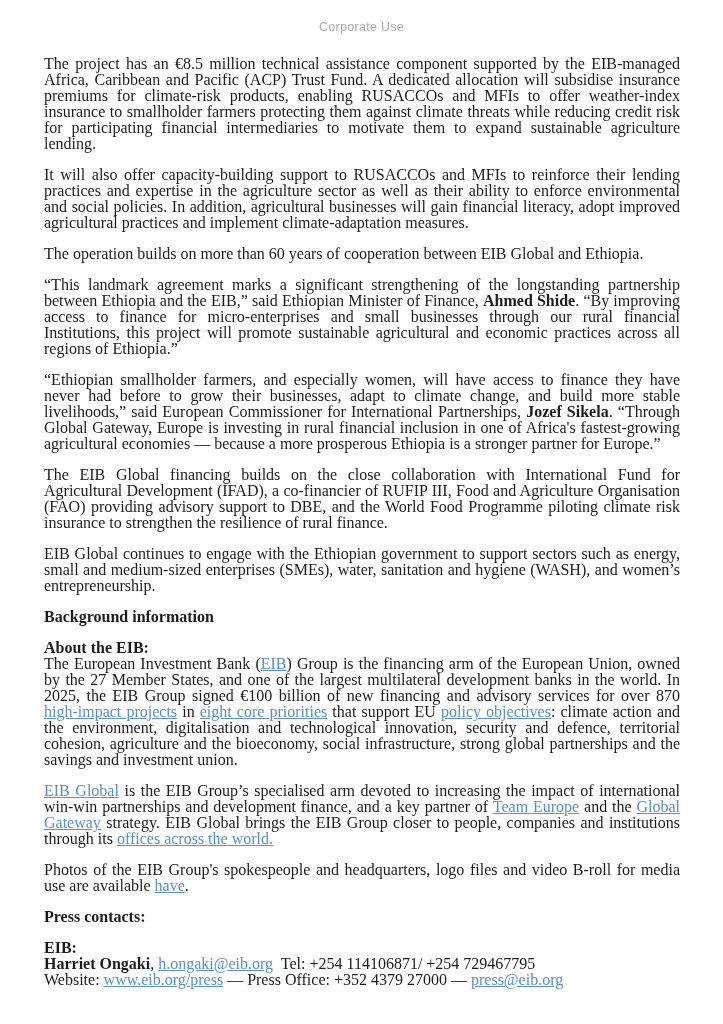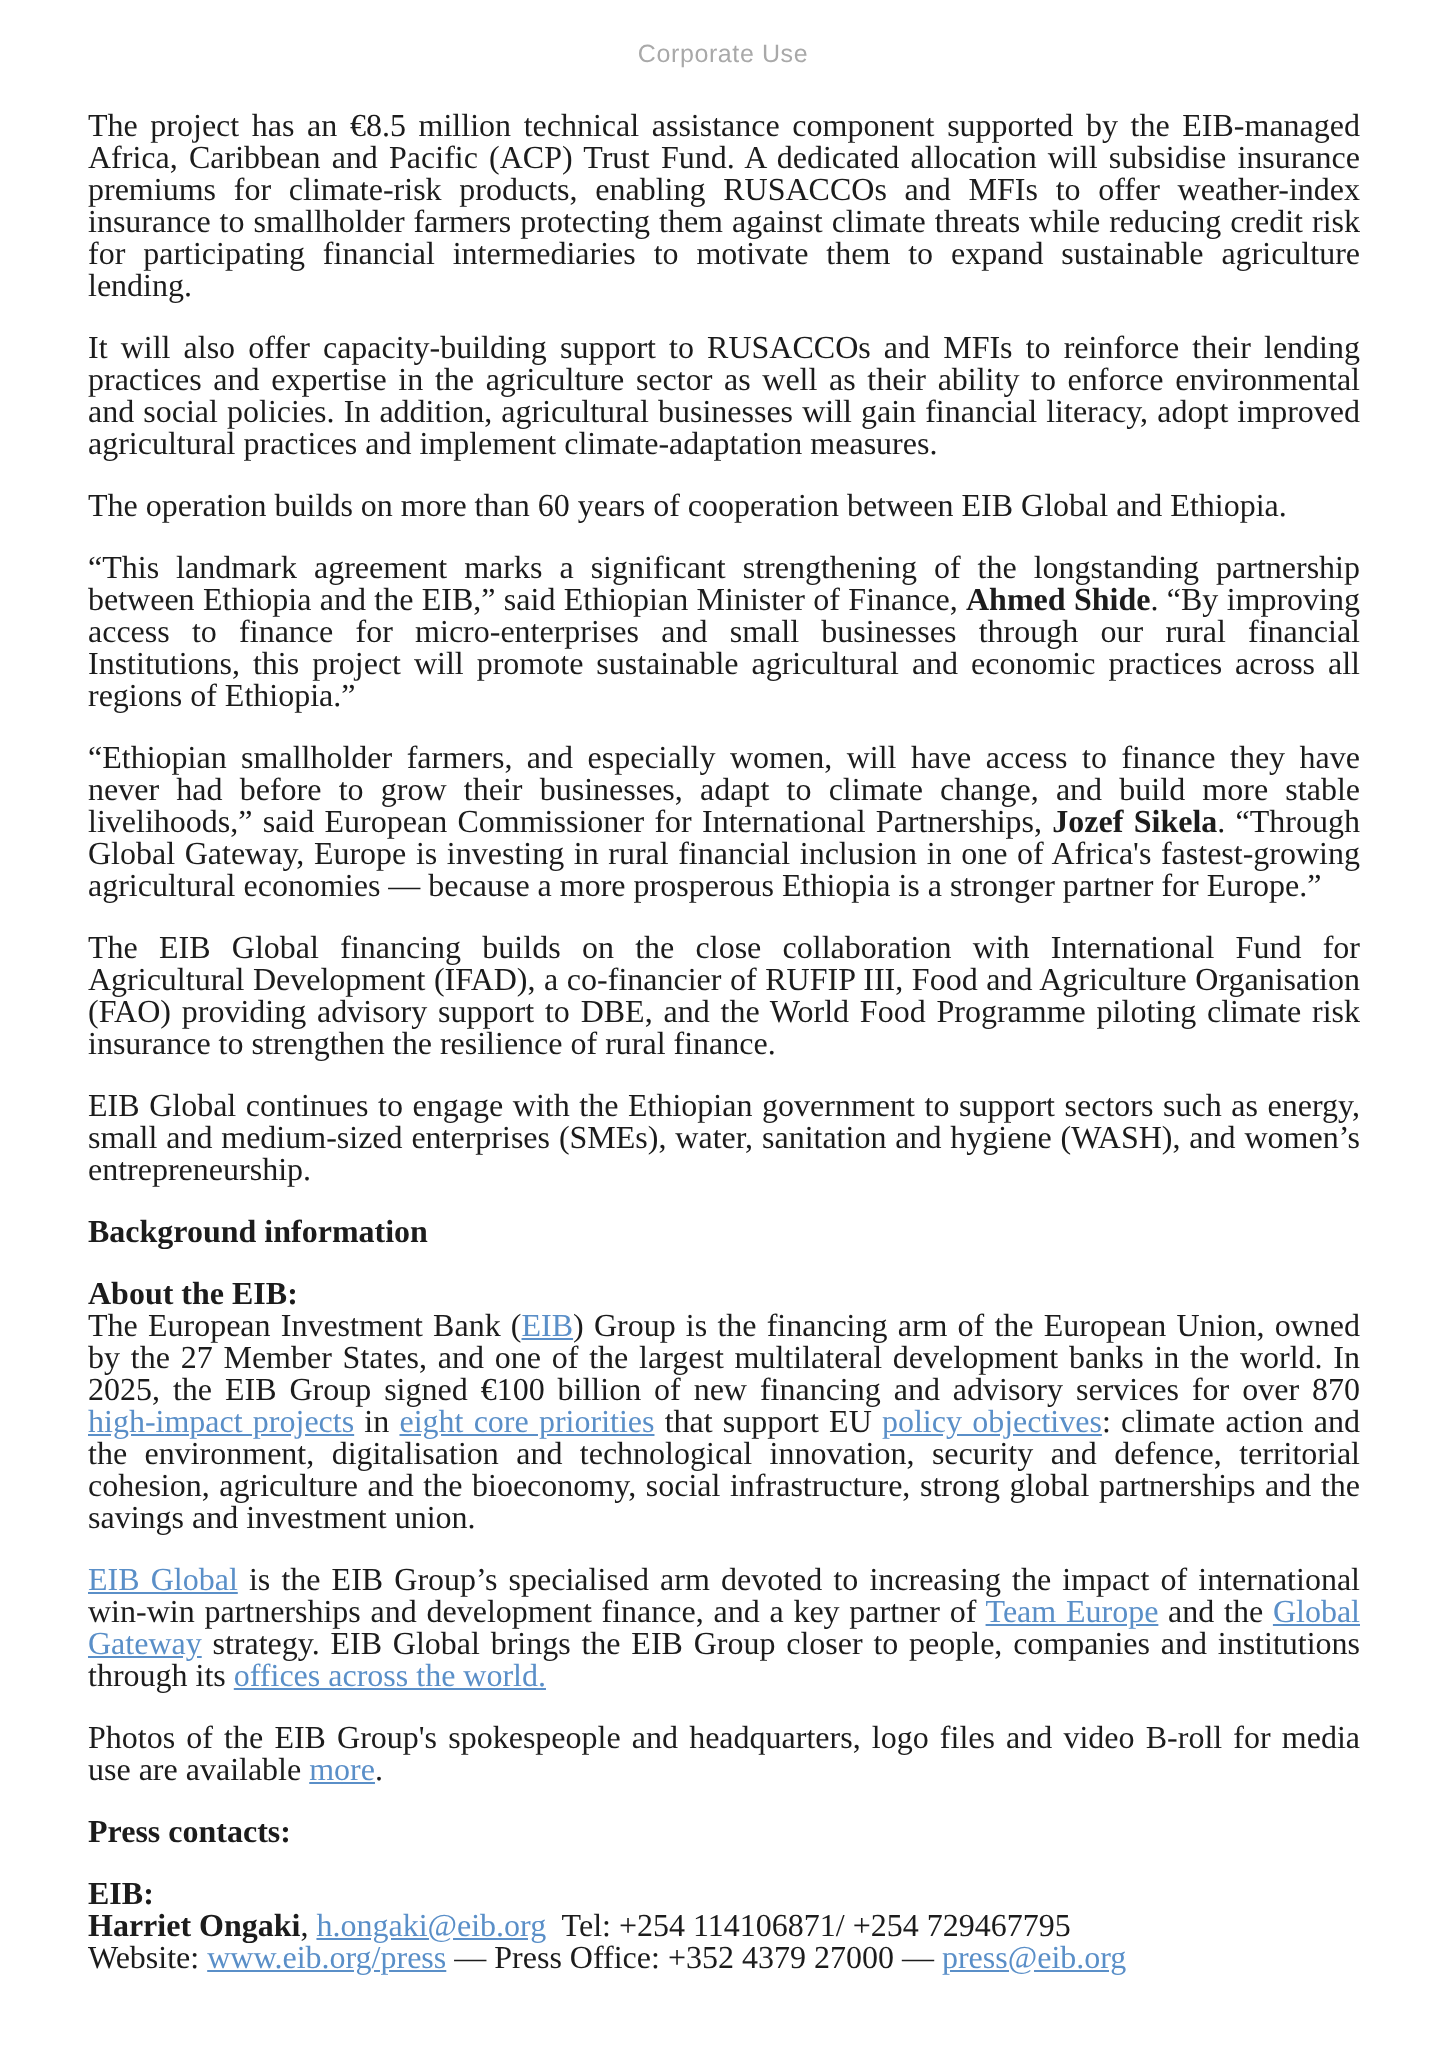--- a/index.html
+++ b/index.html
@@ -52,16 +52,16 @@
     <p class="block "><span>The project has an €8.5 million technical assistance component supported by the EIB-managed Africa, Caribbean and Pacific (ACP) Trust Fund. A dedicated allocation will subsidise insurance premiums for climate-risk products, enabling RUSACCOs and MFIs to offer weather-index insurance to smallholder farmers protecting them against climate threats while reducing credit risk for participating financial intermediaries to motivate them to expand sustainable agriculture lending.</span></p>
     <p class="block "><span>It will also offer capacity-building support to RUSACCOs and MFIs to reinforce their lending practices and expertise in the agriculture sector as well as their ability to enforce environmental and social policies. In addition, agricultural businesses will gain financial literacy, adopt improved agricultural practices and implement climate-adaptation measures.</span></p>
     <p class="block "><span>The operation builds on more than 60 years of cooperation between EIB Global and Ethiopia.</span></p>
     <p class="block "><span>“This landmark agreement marks a significant strengthening of the longstanding partnership between Ethiopia and the EIB,” said Ethiopian Minister of Finance, </span><span class="bold">Ahmed Shide</span><span>. “By improving access to finance for micro-enterprises and small businesses through our rural financial Institutions, this project will promote sustainable agricultural and economic practices across all regions of Ethiopia.”</span></p>
     <p class="block "><span>“Ethiopian smallholder farmers, and especially women, will have access to finance they have never had before to grow their businesses, adapt to climate change, and build more stable livelihoods,” said European Commissioner for International Partnerships, </span><span class="bold">Jozef Sikela</span><span>. “Through Global Gateway, Europe is investing in rural financial inclusion in one of Africa's fastest-growing agricultural economies — because a more prosperous Ethiopia is a stronger partner for Europe.”</span></p>
     <p class="block "><span>The EIB Global financing builds on the close collaboration with International Fund for Agricultural Development (IFAD), a co-financier of RUFIP III, Food and Agriculture Organisation (FAO) providing advisory support to DBE, and the World Food Programme piloting climate risk insurance to strengthen the resilience of rural finance.</span></p>
     <p class="block "><span>EIB Global continues to engage with the Ethiopian government to support sectors such as energy, small and medium-sized enterprises (SMEs), water, sanitation and hygiene (WASH), and women’s entrepreneurship.</span></p>
     <p class="block left heading"><span class="bold">Background information</span></p>
     <p class="block "><span class="bold">About the EIB:</span><br><span>The European Investment Bank (</span><a class="doc-link" href="#">EIB</a><span>) Group is the financing arm of the European Union, owned by the 27 Member States, and one of the largest multilateral development banks in the world. In 2025, the EIB Group signed €100 billion of new financing and advisory services for over 870 </span><a class="doc-link" href="#">high-impact projects</a><span> in </span><a class="doc-link" href="#">eight core priorities</a><span> that support EU </span><a class="doc-link" href="#">policy objectives</a><span>: climate action and the environment, digitalisation and technological innovation, security and defence, territorial cohesion, agriculture and the bioeconomy, social infrastructure, strong global partnerships and the savings and investment union.</span></p>
     <p class="block "><a class="doc-link" href="#">EIB Global</a><span> is the EIB Group’s specialised arm devoted to increasing the impact of international win-win partnerships and development finance, and a key partner of </span><a class="doc-link" href="#">Team Europe</a><span> and the </span><a class="doc-link" href="#">Global Gateway</a><span> strategy. EIB Global brings the EIB Group closer to people, companies and institutions through its </span><a class="doc-link" href="#">offices across the world.</a></p>
-    <p class="block "><span>Photos of the EIB Group's spokespeople and headquarters, logo files and video B-roll for media use are available </span><a class="doc-link" href="#">more</a><span>.</span></p>
+    <p class="block "><span>Photos of the EIB Group's spokespeople and headquarters, logo files and video B-roll for media use are available </span><a class="doc-link" href="#">have</a><span>.</span></p>
     <p class="block left heading"><span class="bold">Press contacts:</span></p>
     <p class="block left"><span class="bold">EIB:</span><br><span class="bold">Harriet Ongaki</span><span>, </span><a class="doc-link" href="#">h.ongaki@eib.org</a><span>&nbsp; Tel: +254 114106871/ +254 729467795</span><br><span>Website: </span><a class="doc-link" href="#">www.eib.org/press</a><span> — Press Office: +352 4379 27000 — </span><a class="doc-link" href="#">press@eib.org</a></p>
   </main>
 
 </body></html>

